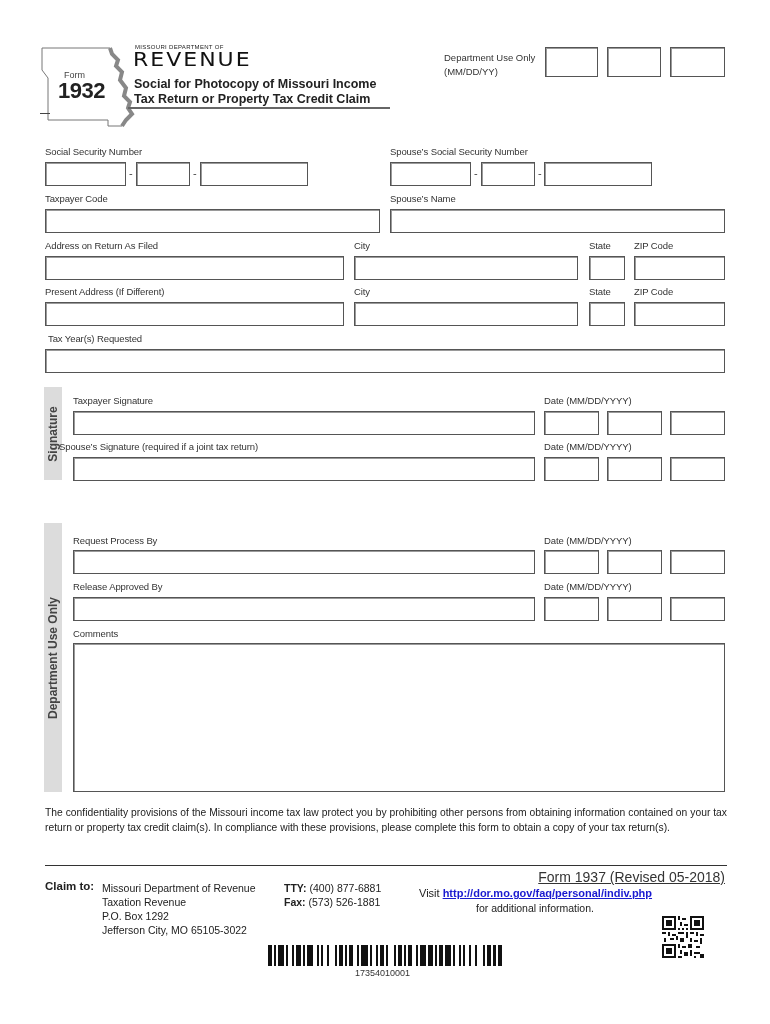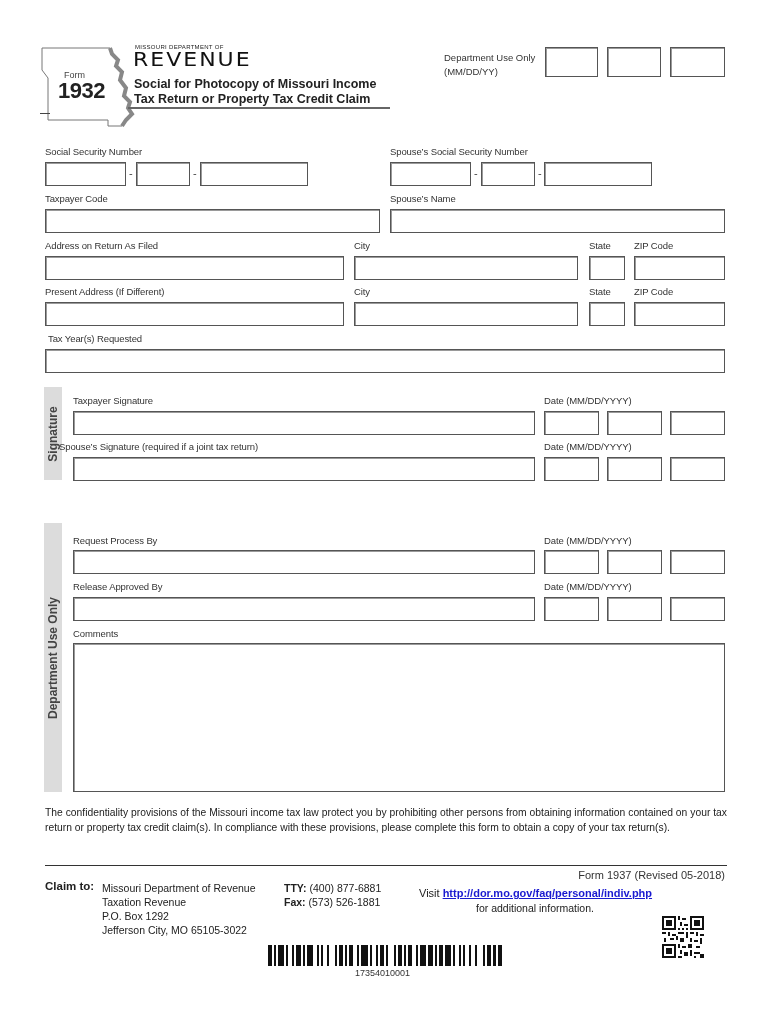--- a/index.html
+++ b/index.html
@@ -16,21 +16,21 @@
   .form-word { position: absolute; left: 64px; top: 70px; font-size: 9px; color: #444; }
   .form-num { position: absolute; left: 58px; top: 78px; font-size: 22px; font-weight: bold; color: #222; letter-spacing: -0.5px; }
   .dept-small { position: absolute; left: 135px; top: 44px; font-size: 6px; color: #222; letter-spacing: 0.3px; }
   .revenue { position: absolute; left: 133px; top: 49px; font-size: 22px; font-weight: normal; color: #111; letter-spacing: 2px; font-family: "DejaVu Sans", sans-serif; transform: scaleY(0.85); transform-origin: left top; }
   .title1 { position: absolute; left: 134px; top: 77px; font-size: 12.5px; font-weight: bold; color: #222; }
   .title2 { position: absolute; left: 134px; top: 92px; font-size: 12.5px; font-weight: bold; color: #222; }
   .title-rule { position: absolute; left: 128px; top: 107px; width: 262px; height: 2px; background: #666; }
   .dept-use-top { position: absolute; left: 444px; top: 51px; font-size: 9.5px; color: #333; line-height: 14px; }
   .para { position: absolute; left: 45px; top: 805px; width: 682px; font-size: 10.3px; line-height: 15px; color: #222; text-align: justify; }
   .footer-rule { position: absolute; left: 45px; top: 865px; width: 682px; height: 1px; background: #333; }
-  .revised { position: absolute; right: 45px; top: 869px; font-size: 11px; color: #333; }
+  .revised { position: absolute; right: 45px; top: 869px; font-size: 14px; color: #333; text-decoration: underline; }
   .mailto { position: absolute; left: 45px; top: 880px; font-size: 11.5px; font-weight: bold; color: #222; }
   .addr { position: absolute; left: 102px; top: 881px; font-size: 10.5px; line-height: 14px; color: #222; }
   .contact { position: absolute; left: 284px; top: 881px; font-size: 10.5px; line-height: 14px; color: #222; }
   .contact b { font-weight: bold; }
   .visit { position: absolute; left: 419px; top: 887px; font-size: 11px; color: #222; }
   .visit a { color: #1a1ad0; font-weight: bold; text-decoration: underline; }
   .addl { position: absolute; left: 476px; top: 902px; font-size: 10.5px; color: #222; }
   .barcode { position: absolute; left: 268px; top: 945px; width: 234px; height: 21px; display: flex; }
   .barcode i { display: block; height: 100%; background: #111; }
   .barcode-num { position: absolute; left: 355px; top: 968px; font-size: 9px; color: #333; }

